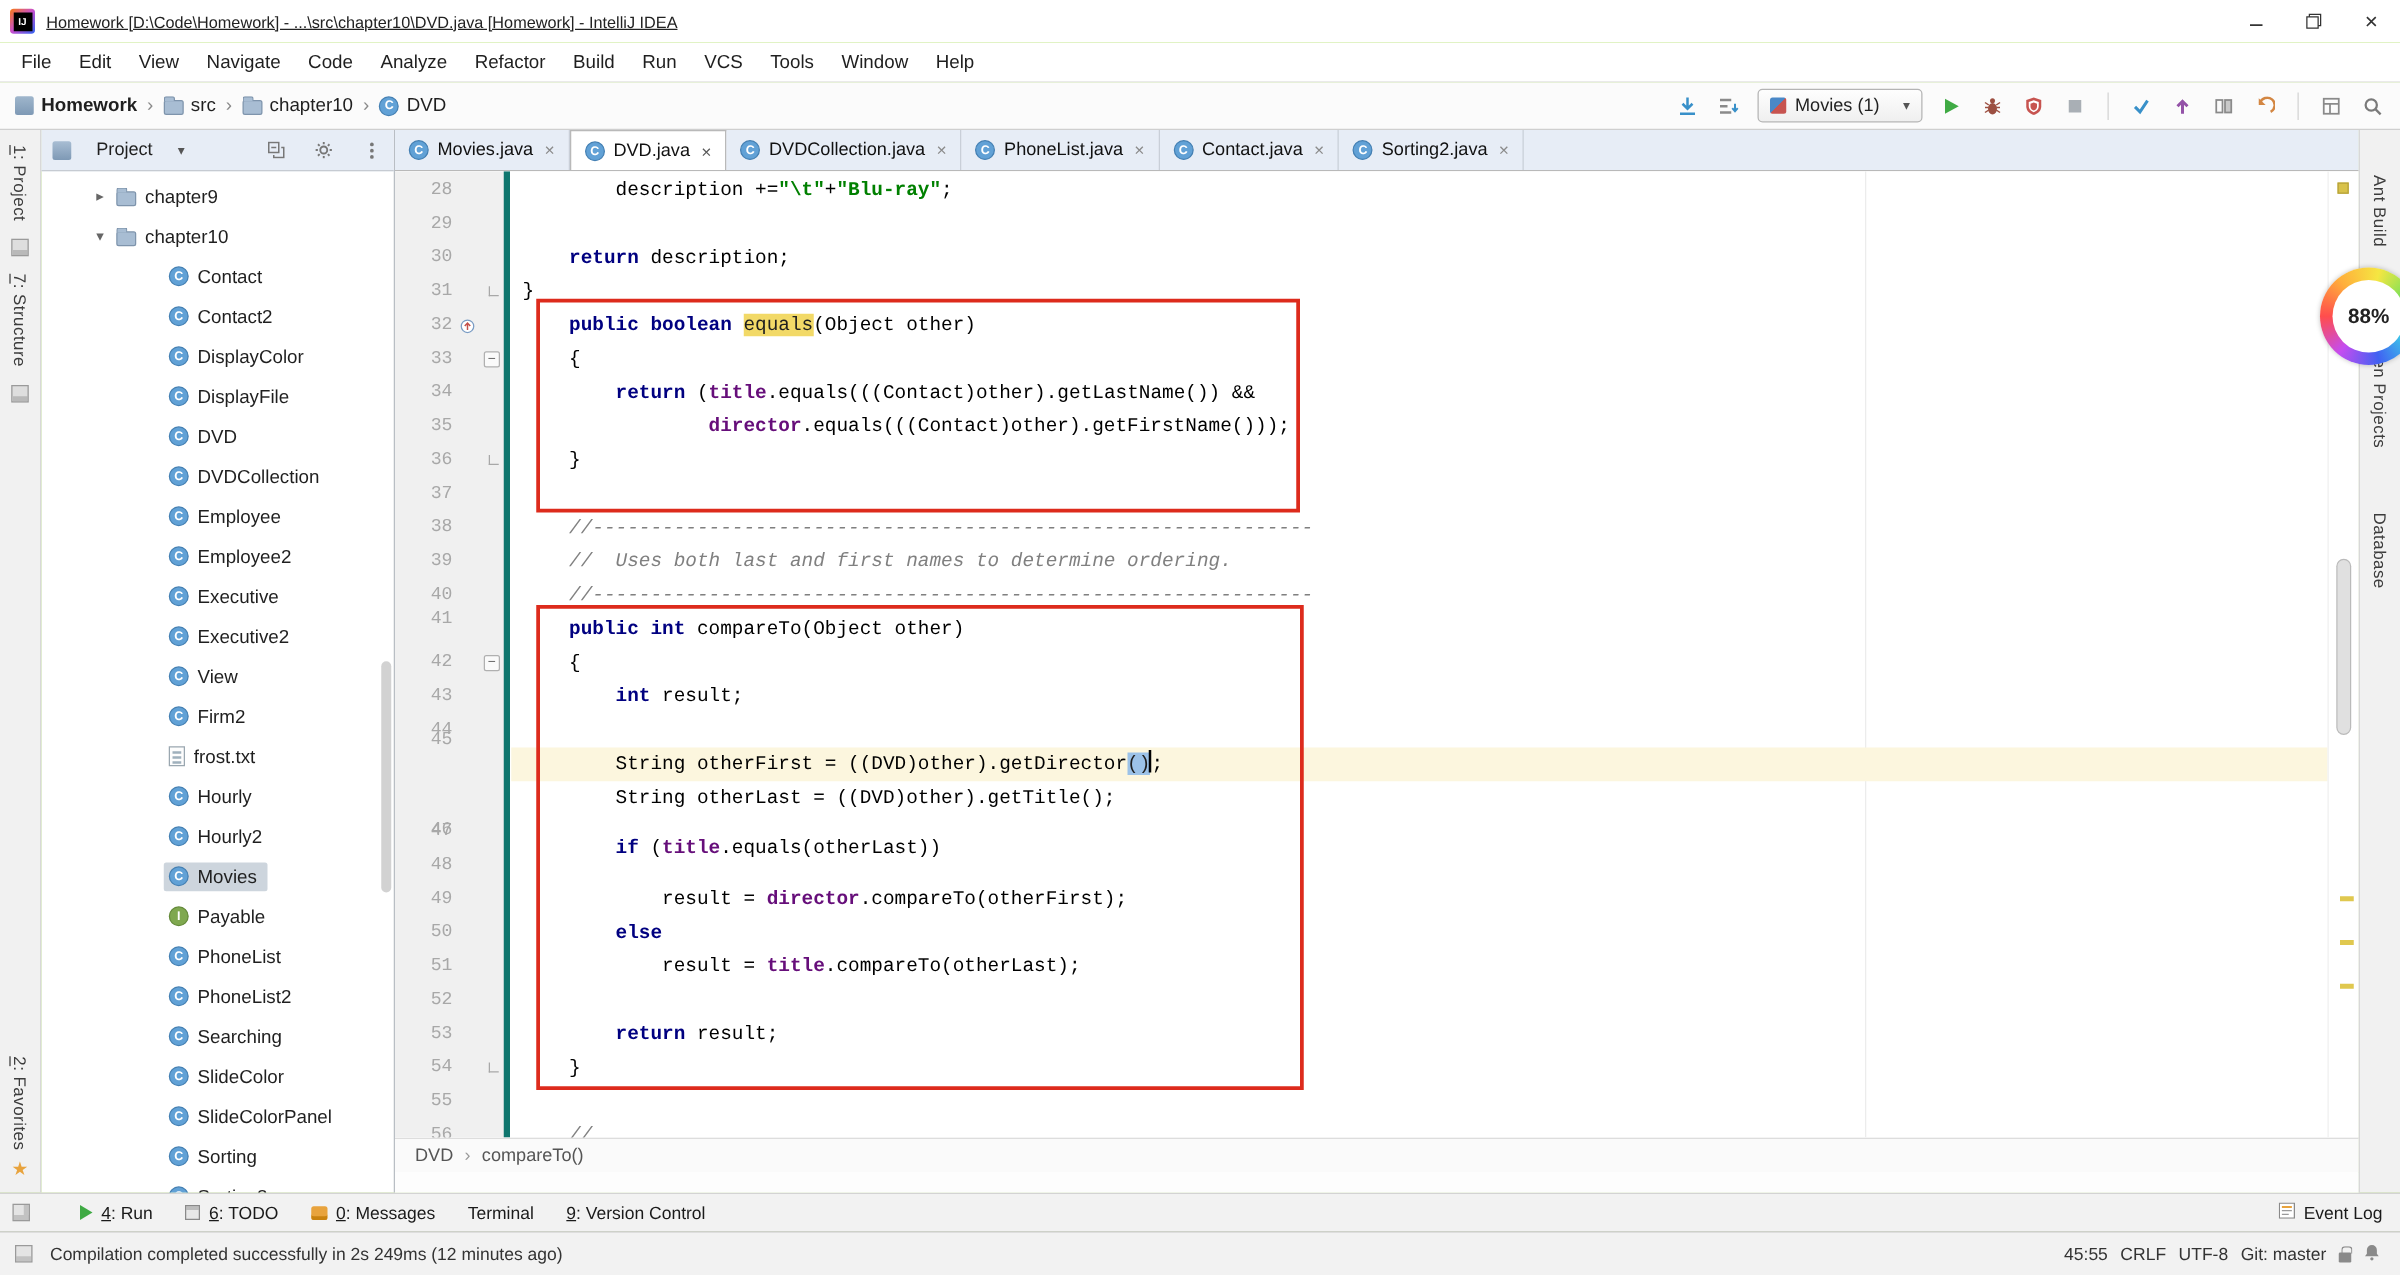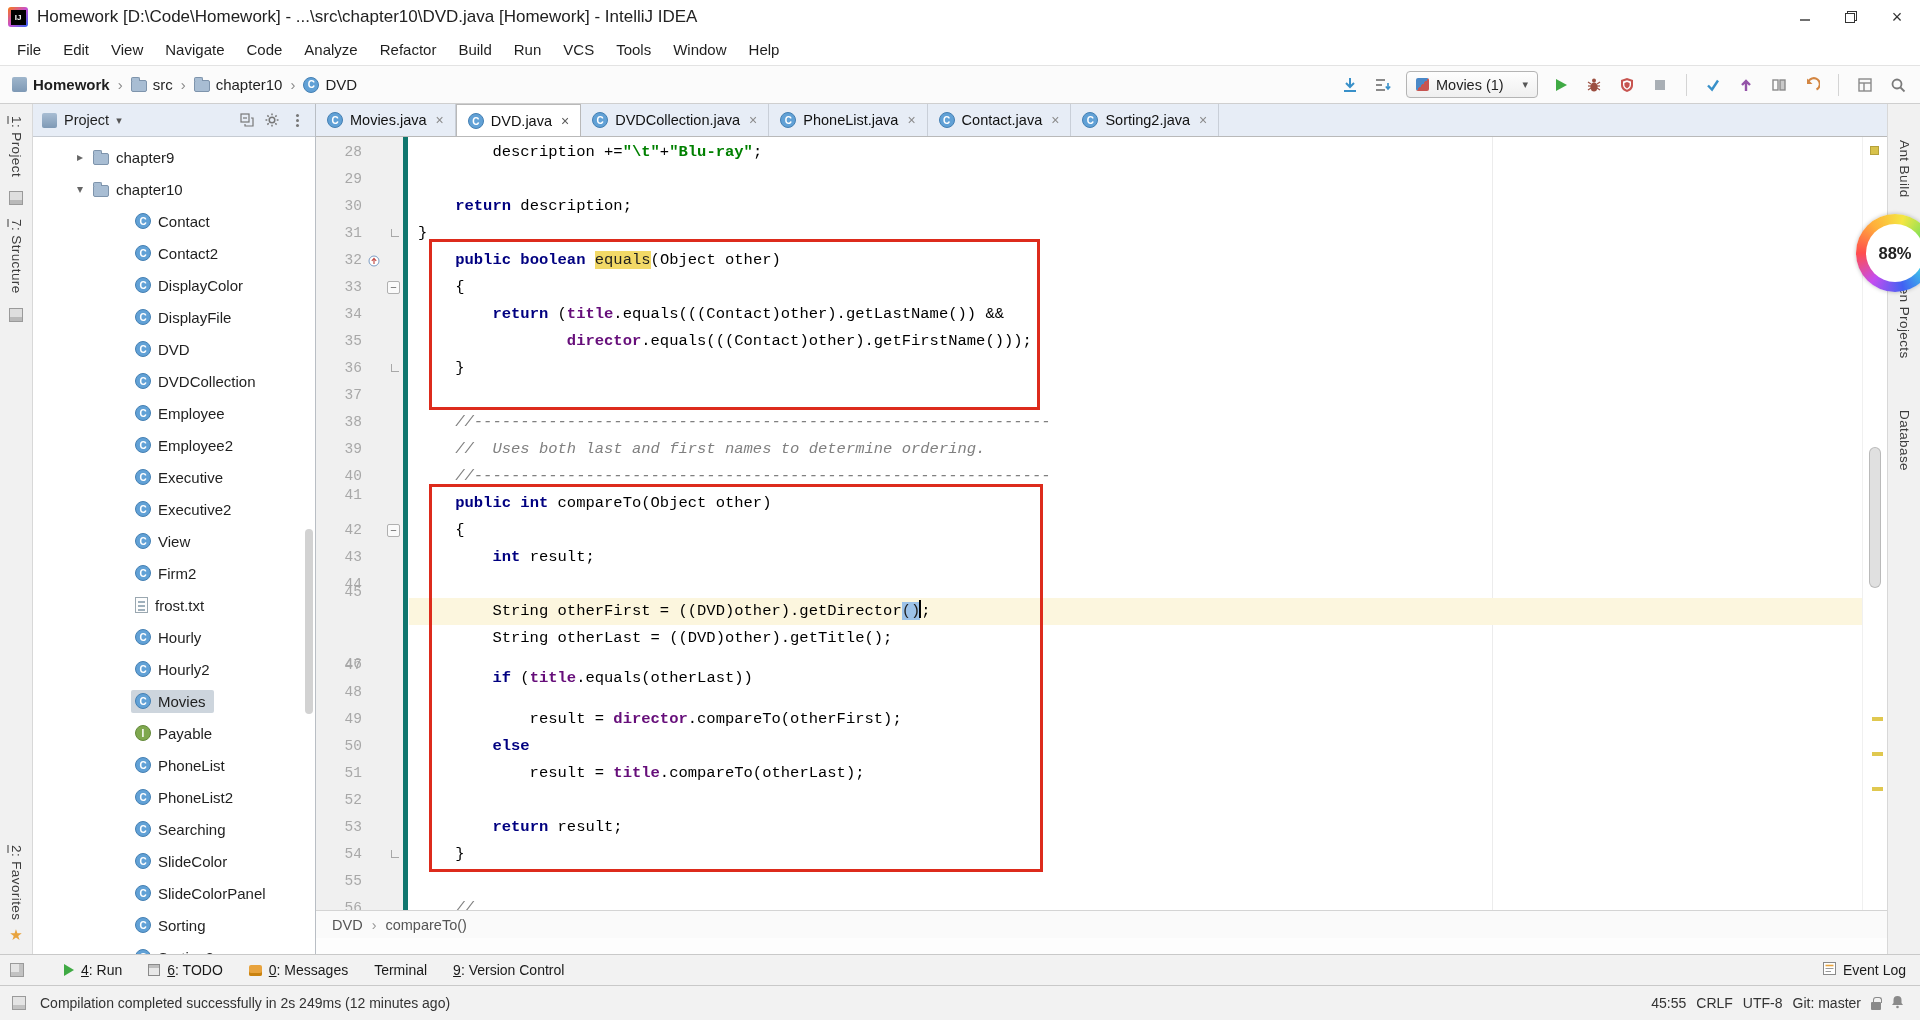--- a/index.html
+++ b/index.html
@@ -5,21 +5,21 @@
   * { box-sizing: border-box; margin: 0; padding: 0; }
   html,body { width:1920px; height:1020px; overflow:hidden; }
   body { font-family:"Liberation Sans","DejaVu Sans",sans-serif; background:#e8e8e8; color:#1f1f1f; }
   .window { position:relative; width:1920px; height:1020px; overflow:hidden; background:#84cc16; }
 
   
   .titlebar { height:34px; background:#fff; display:flex; align-items:center; padding-left:8px; gap:9px; }
   .app-icon { width:20px; height:20px; border-radius:3px; background:linear-gradient(135deg,#f97a12,#c74fd0 50%,#2f65f2); position:relative; display:flex; align-items:center; justify-content:center; }
   .app-icon::before { content:''; position:absolute; inset:2.5px; background:#000; }
   .app-icon span { position:relative; color:#fff; font-size:8px; font-weight:bold; }
-  .title { font-size:17px; color:#222; white-space:nowrap; }
+  .title { font-size:13px; color:#222; white-space:nowrap;text-decoration:underline; }
   .win-controls { margin-left:auto; display:flex; }
   .win-btn { width:46px; height:34px; display:flex; align-items:center; justify-content:center; color:#333; }
   .win-btn span { font-size:18px; line-height:1; }
 
   
   .menubar { height:32px; background:#fff; display:flex; align-items:center; padding-left:6px; font-size:15px; border-bottom:1px solid #e3e3e3; }
   .menu-item { padding:0 11px; line-height:31px; cursor:default; }
 
   
   .toolbar { height:38px; background:#fbfbfb; border-bottom:1px solid #cfcfcf; display:flex; align-items:center; padding:0 12px; }
@@ -44,21 +44,21 @@
   #stripe-left-top { display:flex; flex-direction:column; align-items:center; gap:14px; margin-top:12px; }
   #stripe-left-bottom { margin-top:auto; margin-bottom:10px; display:flex; flex-direction:column; align-items:center; gap:6px; }
   .stripe-icon { width:14px; height:14px; border:1px solid #9a9a9a; background:#dedede; box-shadow:inset 0 -4px 0 #b9b9b9; }
   .star-icon { color:#e8a33d; font-size:15px; }
   #stripe-right .vlabel.r0 { margin-top:36px; }
   #stripe-right .vlabel.r1 { margin-top:62px; }
   #stripe-right .vlabel.r2 { margin-top:52px; }
 
   
   .project-panel { width:283px; background:#fff; border-right:1px solid #b9bec4; display:flex; flex-direction:column; }
-  .panel-header { height:33px; background:#e7edf6; border-bottom:1px solid #c6cbd2; display:flex; align-items:center; padding:0 9px; gap:7px; font-size:14.5px; }
+  .panel-header { height:33px; background:#e7edf6; border-bottom:1px solid #c6cbd2; display:flex; align-items:center; padding:0 9px; gap:20px; font-size:14.5px; }
   .ph-icon { width:15px; height:15px; background:linear-gradient(#a8bdd3,#7e99b5); border-radius:2px; }
   .ph-caret { color:#555; font-size:11px; }
   .ph-spacer { flex:1; }
   .ph-btn { width:18px; height:18px; display:inline-flex; align-items:center; justify-content:center; }
   .dots { width:3px; height:3px; border-radius:50%; background:#777; box-shadow:0 5px 0 #777,0 -5px 0 #777; }
   .tree { flex:1; overflow:hidden; padding-top:4px; font-size:15px; position:relative; }
   .tree-row { height:32px; display:flex; align-items:center; }
   .tree-row.lvl1 { padding-left:38px; }
   .tree-row.lvl2 { padding-left:98px; }
   .tree-arrow { width:18px; color:#666; font-size:12px; text-align:center; }

